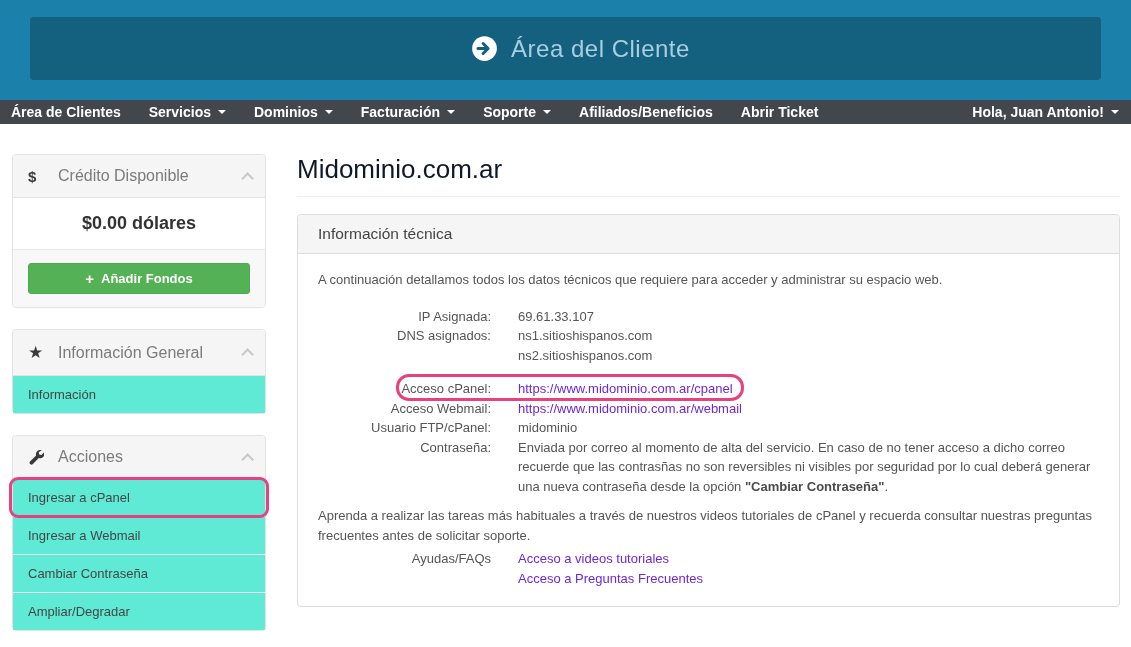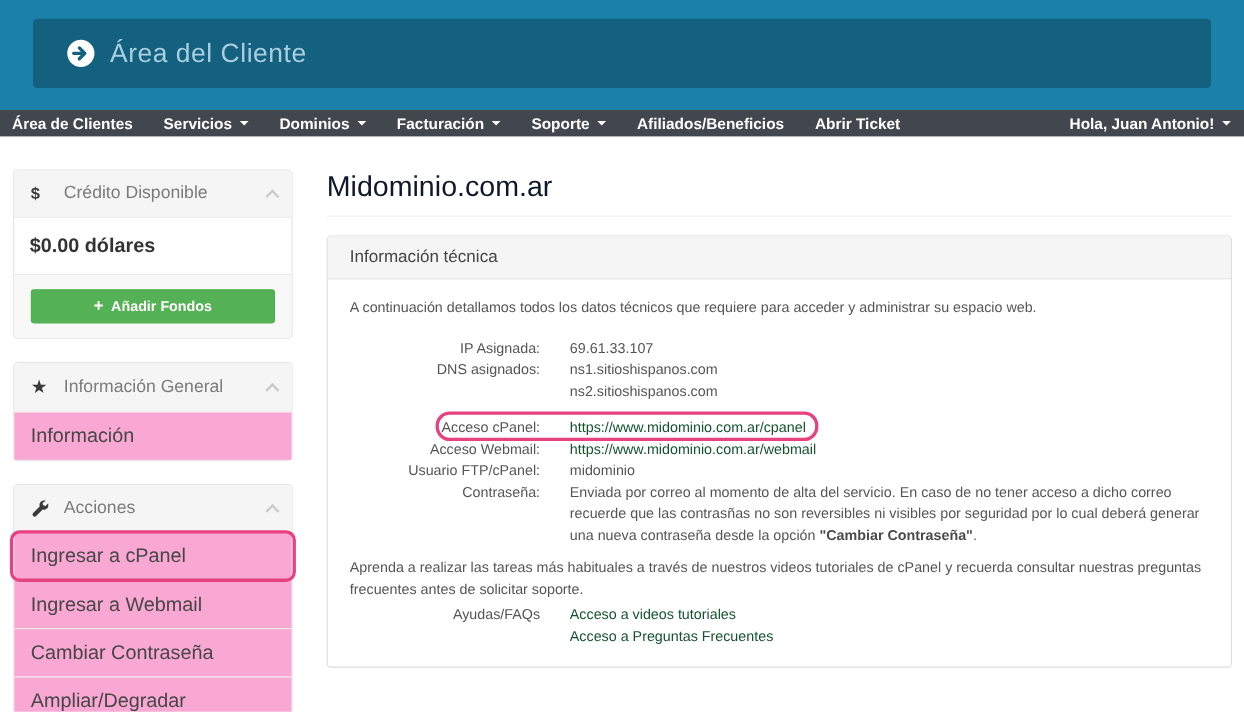--- a/index.html
+++ b/index.html
@@ -8,21 +8,21 @@
     font-family: "Liberation Sans", "DejaVu Sans", sans-serif;
     background: #fff;
     color: #555;
     font-size: 13px;
   }
 
   
   .top-band { height: 100px; background: #1b81ab; padding-top: 17px; }
   .brand-box {
     margin: 0 30px; height: 63px; background: #14607f;
-    border-radius: 4px; display: flex; align-items: center; padding-left: 30px;
+    border-radius: 4px; display: flex; align-items: center; padding-left: 30px; justify-content: center;
   }
   .arrow-circle { width: 27px; height: 27px; flex: 0 0 27px; }
   .brand-title {
     margin-left: 13px; font-size: 24px; font-weight: 300;
     color: #a9cedf; letter-spacing: .5px;
   }
 
   
   .navbar {
     height: 24px; background: #42474d; display: flex; align-items: stretch;
@@ -57,34 +57,34 @@
   }
   .side-icon { width: 30px; flex: 0 0 30px; color: #3a3a3a; display: flex; align-items: center; }
   .dollar-glyph { font-weight: bold; font-size: 15px; color: #3a3a3a; }
   .star-glyph { font-size: 17px; color: #3a3a3a; }
   .chevron-up {
     margin-left: auto; width: 9px; height: 9px;
     border-top: 2px solid #c9c9c9; border-right: 2px solid #c9c9c9;
     transform: rotate(-45deg) translateY(3px);
   }
   .credit-amount {
-    text-align: left; padding: 15px 14px; font-size: 18px;
+    text-align: center; padding: 15px 14px; font-size: 18px;
     font-weight: bold; color: #333;
   }
   .credit-footer { background: #f8f8f8; border-top: 1px solid #e9e9e9; padding: 13px 15px; border-radius: 0 0 4px 4px; }
   .btn-green {
     display: flex; width: 100%; background: #55b155; border: 1px solid #4cae4c;
     color: #fff; font-weight: bold; font-size: 13px; border-radius: 3px;
     padding: 6px 0; align-items: center; justify-content: center; cursor: pointer;
     font-family: inherit;
   }
   .plus-glyph { font-size: 15px; margin-right: 7px; font-weight: bold; }
   .side-list-item {
-    position: relative; padding: 11px 15px; font-size: 18px; color: #464646;
-    border-top: 1px solid #ededed; cursor: pointer; background: #f9a8d4;
+    position: relative; padding: 11px 15px; font-size: 13px; color: #464646;
+    border-top: 1px solid #ededed; cursor: pointer; background: #5eead4;
   }
   .side-list-item:first-child { border-top: none; }
   .annotation-rect {
     position: absolute; border: 3px solid #e8417f; border-radius: 9px;
     pointer-events: none; z-index: 5;
   }
   .rect-sidebar { left: -4px; right: -4px; top: -2px; bottom: -2px; }
 
   
   .page-title { font-size: 26px; font-weight: 300; color: #0f172a; line-height: 30px; }
@@ -94,21 +94,21 @@
     background: #f5f5f5; border-bottom: 1px solid #ddd; border-radius: 4px 4px 0 0;
     padding: 10px 20px; font-size: 15.5px; color: #444;
   }
   .main-panel-body { padding: 16px 20px 18px 20px; line-height: 19.5px; color: #555; }
   .intro-text { margin-bottom: 17px; }
   .trow { display: flex; }
   .mb18 { }
   .mb14 { margin-bottom: 14px; }
   .tlabel { flex: 0 0 173px; text-align: right; color: #555; }
   .tvalue { margin-left: 27px; flex: 1; position: relative; }
-  .link { color: #14532d; text-decoration: none; cursor: pointer; }
+  .link { color: #6d28d9; text-decoration: none; cursor: pointer; }
   .bold-text { font-weight: bold; color: #4a4a4a; }
   .tutorials-text { margin-top: 10px; }
   .faq-row { margin-top: 4px; }
   .faq-links { display: flex; flex-direction: column; }
   .rect-cpanel { left: -122px; top: -5px; width: 348px; height: 27px; border-radius: 13px; }
 </style>
 </head>
 <body>
 
 <div class="top-band">

